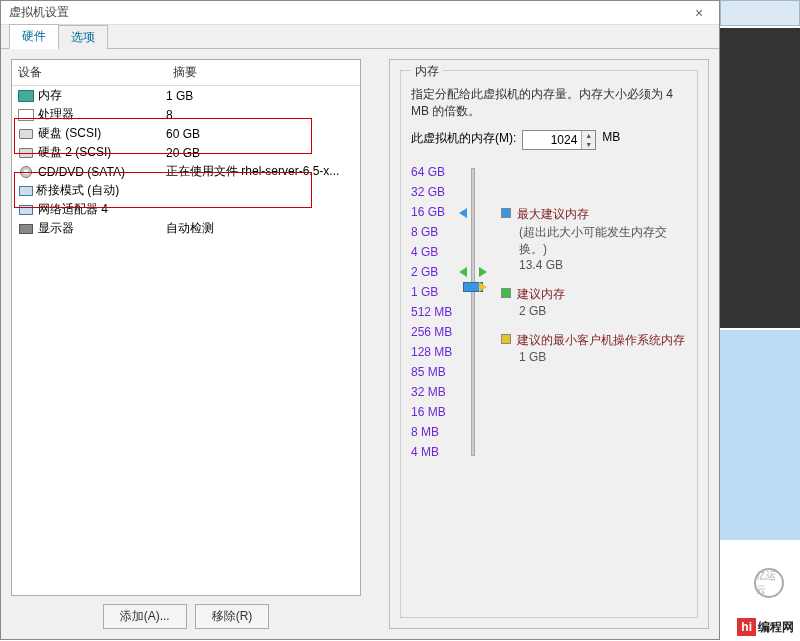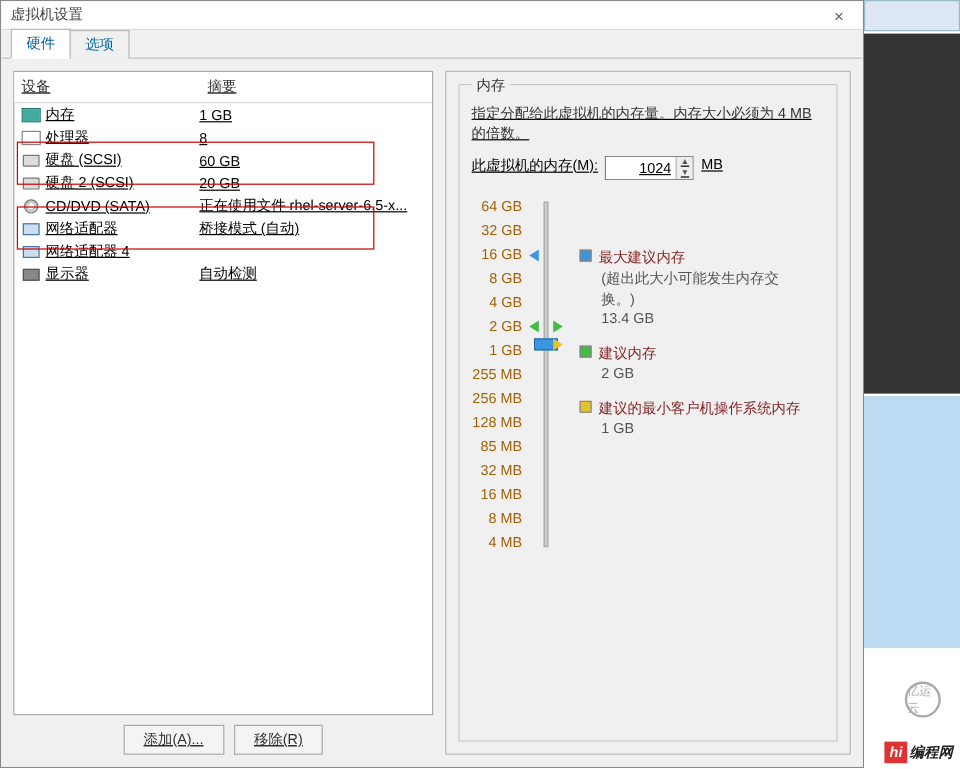--- a/index.html
+++ b/index.html
@@ -3,21 +3,21 @@
 <meta charset="utf-8">
 <style>
   * { box-sizing: border-box; font-family: "Microsoft YaHei", "Segoe UI", sans-serif; font-size: 12px; }
   body { margin: 0; background: #fff; width: 800px; height: 641px; overflow: hidden; position: relative; }
   .window { position: absolute; left: 0; top: 0; width: 720px; height: 640px; border: 1px solid #888; background: #f0f0f0; display: flex; flex-direction: column; }
   .titlebar { height: 24px; background: #fff; border-bottom: 1px solid #ddd; display: flex; align-items: center; padding-left: 8px; color: #444; }
   .titlebar .close { margin-left: auto; width: 40px; text-align: center; color: #666; font-size: 14px; line-height: 24px; cursor: default; }
   .tabs { height: 24px; display: flex; align-items: flex-end; padding-left: 8px; background: #f0f0f0; border-bottom: 1px solid #bbb; }
   .tab { padding: 3px 12px; border: 1px solid #bbb; border-bottom: none; background: #f0f0f0; margin-right: -1px; color: #0369a1; position: relative; top: 1px; }
   .tab.active { background: #fff; border-bottom: 1px solid #fff; }
-  .body { flex: 1; display: flex; padding: 10px; background: #f0f0f0; gap: 10px; min-height: 0; text-decoration: underline; }
+  .body { flex: 1; display: flex; padding: 10px; background: #f0f0f0; gap: 28px; min-height: 0; }
   .leftpanel { width: 350px; display: flex; flex-direction: column; }
   .devlist { flex: 1; border: 1px solid #aaa; background: #fff; position: relative; }
   .devheaders { display: flex; border-bottom: 1px solid #ddd; font-weight: 400; color: #333; background: #fff; }
   .devheaders div { padding: 4px 6px; }
   .col-name { width: 155px; }
   .col-sum { flex: 1; }
   .row { display: flex; align-items: center; padding: 1px 4px; }
   .row .iconcell { width: 20px; display: flex; justify-content: center; }
   .row .namecell { width: 130px; padding-left: 2px; color: #000; }
   .row .sumcell { flex: 1; color: #000; white-space: nowrap; overflow: hidden; text-overflow: ellipsis; }
@@ -37,37 +37,37 @@
   .groupbox { border: 1px solid #ccc; padding: 4px 10px 10px 10px; height: 100%; position: relative; background: #f0f0f0; }
   .grouplabel { position: relative; top: -12px; background: #f0f0f0; padding: 0 4px; color: #333; display: inline-block; }
   .desc { color: #333; margin-top: -6px; line-height: 1.4; }
   .meminput-row { margin-top: 10px; display: flex; gap: 6px; }
   .spin { display: inline-flex; border: 1px solid #888; background: #fff; height: 20px; }
   .spin input { border: none; width: 58px; text-align: right; padding-right: 4px; outline: none; }
   .spinbtns { display: flex; flex-direction: column; width: 14px; border-left: 1px solid #aaa; }
   .spinbtns div { flex: 1; font-size: 7px; text-align: center; line-height: 9px; color: #555; background: #eee; }
   .slider-area { position: relative; margin-top: 12px; height: 300px; }
   .tickcol { position: absolute; left: 0; top: 0; width: 46px; }
-  .tick { height: 20px; text-align: right; padding-right: 4px; color: #a16207; line-height: 20px; }
+  .tick { height: 20px; text-align: left; padding-right: 4px; color: #6d28d9; line-height: 20px; }
   .track { position: absolute; left: 60px; top: 6px; width: 4px; height: 288px; background: #ccc; border: 1px solid #aaa; }
   .thumb { position: absolute; left: 52px; width: 20px; height: 10px; background: #3b96e2; border: 1px solid #2a6aa8; }
   .marker { position: absolute; width: 0; height: 0; border-top: 5px solid transparent; border-bottom: 5px solid transparent; }
   .marker.left { border-right: 8px solid; left: 48px; }
   .marker.right { border-left: 8px solid; left: 68px; }
   .legend { position: absolute; left: 90px; top: 0; width: 190px; }
   .legitem { display: flex; align-items: flex-start; gap: 6px; margin-bottom: 2px; }
   .sq { width: 10px; height: 10px; border: 1px solid #888; margin-top: 2px; flex-shrink: 0; }
   .legtxt { color: #7f1d1d; line-height: 1.35; }
   .legsub { color: #555; margin-left: 18px; }
   .bg-right { position: absolute; left: 720px; top: 0; width: 80px; height: 641px; }
   .bg-blue { background: #dce9f5; height: 26px; border: 1px solid #9bc; }
   .bg-dark { background: #333; height: 300px; margin-top: 2px; }
   .bg-light { background: #bcdaf2; height: 210px; margin-top: 2px; }
   .bg-white { background: #fff; height: 100px; margin-top: 2px; position: relative; }
-  .logo { position: absolute; right: 6px; bottom: 6px; display: flex; align-items: center; gap: 2px; font-weight: bold; font-size: 18px; font-style: italic; }
+  .logo { position: absolute; right: 6px; bottom: 6px; display: flex; align-items: center; gap: 2px; font-weight: bold; font-size: 18px; }
   .logo .l1 { background: #d33; color: #fff; padding: 2px 4px; }
   .logo .l2 { color: #222; }
   .wm { position: absolute; right: 16px; bottom: 44px; width: 30px; height: 30px; border: 2px solid #aaa; border-radius: 50%; display:flex; align-items:center; justify-content:center; color:#aaa; font-size:10px;}
 </style>
 </head>
 <body>
 
 <div class="bg-right">
   <div class="bg-blue"></div>
   <div class="bg-dark"></div>
@@ -130,21 +130,20 @@
               <span class="iconcell">
                 <span class="ic ic-cd"></span>
               </span>
     <span class="namecell">CD/DVD (SATA)</span>
     <span class="sumcell">正在使用文件 rhel-server-6.5-x...</span>
             </div>
             <div class="row">
               <span class="iconcell">
                 <span class="ic ic-net"></span>
               </span>
-    <span class="namecell">网络适配器</span>
     <span class="sumcell">桥接模式 (自动)</span>
             </div>
             <div class="row">
               <span class="iconcell">
                 <span class="ic ic-net"></span>
               </span>
     <span class="namecell">网络适配器 4</span>
             </div>
             <div class="row">
               <span class="iconcell">
@@ -179,21 +178,21 @@
         </div>
         <div class="slider-area">
           <div class="tickcol" id="ticks">
               <div class="tick">64 GB</div>
               <div class="tick">32 GB</div>
               <div class="tick">16 GB</div>
               <div class="tick">8 GB</div>
               <div class="tick">4 GB</div>
               <div class="tick">2 GB</div>
               <div class="tick">1 GB</div>
-              <div class="tick">255 MB</div>
+              <div class="tick">512 MB</div>
               <div class="tick">256 MB</div>
               <div class="tick">128 MB</div>
               <div class="tick">85 MB</div>
               <div class="tick">32 MB</div>
               <div class="tick">16 MB</div>
               <div class="tick">8 MB</div>
               <div class="tick">4 MB</div>
             </div>
           <div class="track"></div>
           <div class="marker left" style="top:46px;border-right-color:#3b96e2"></div>

